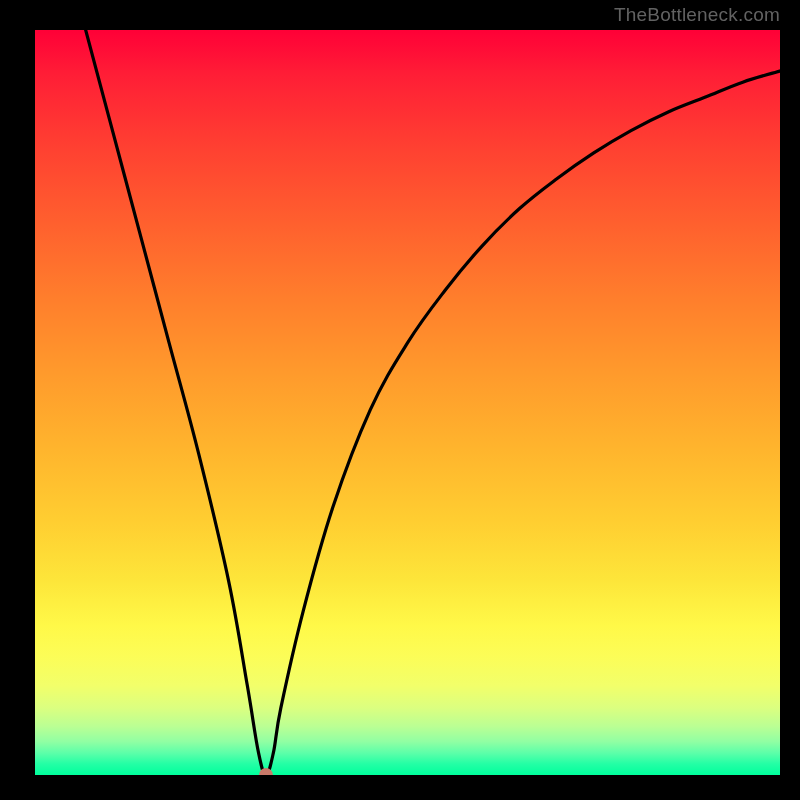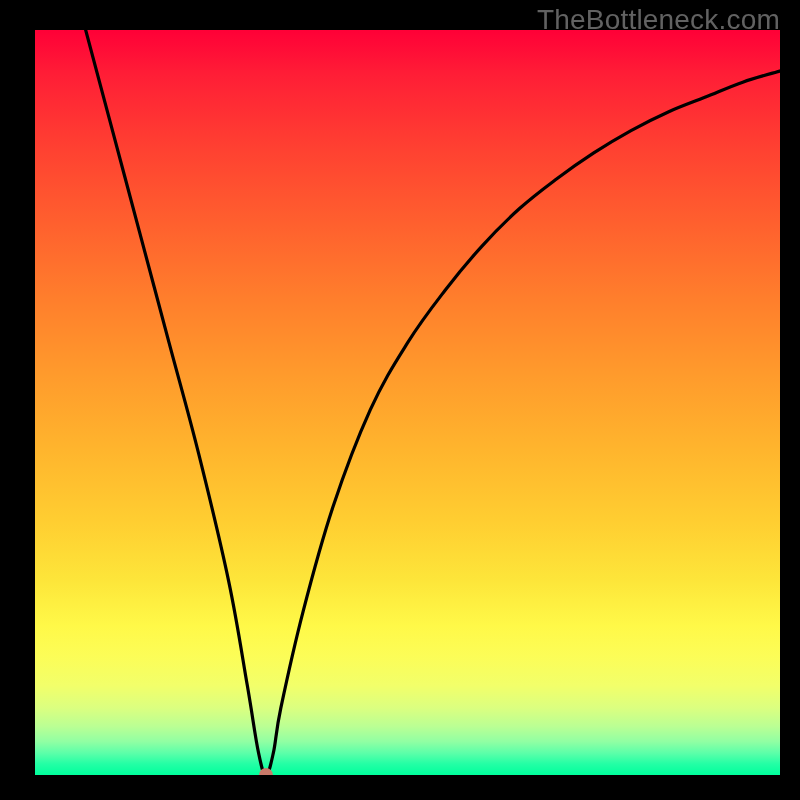--- a/index.html
+++ b/index.html
@@ -9,21 +9,21 @@
     background: #000;
     font-family: Arial, Helvetica, sans-serif;
     position: relative;
     overflow: hidden;
   }
   .watermark {
     position: absolute;
     top: 4px;
     right: 20px;
     color: #626262;
-    font-size: 28px;
+    font-size: 19px;
     font-weight: 500;
     letter-spacing: 0.2px;
     z-index: 10;
   }
   .plot-area {
     position: absolute;
     left: 35px;
     top: 30px;
     width: 745px;
     height: 745px;

